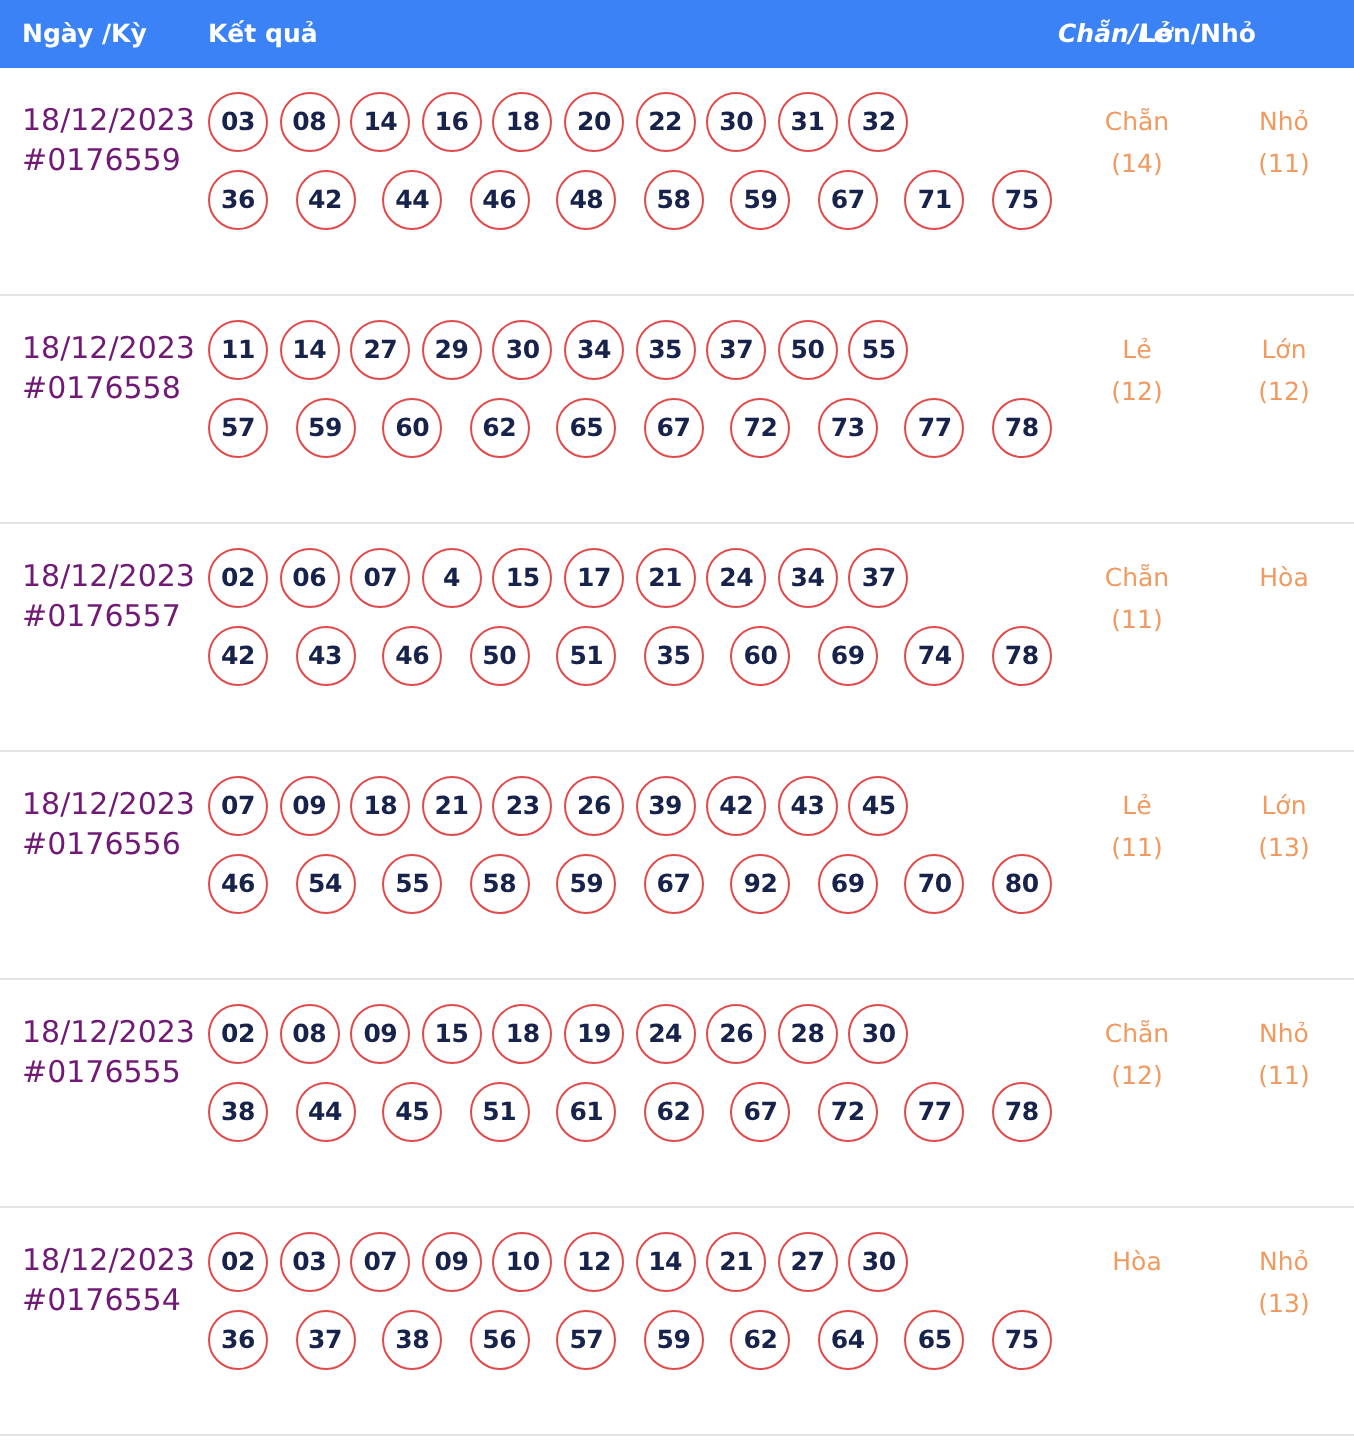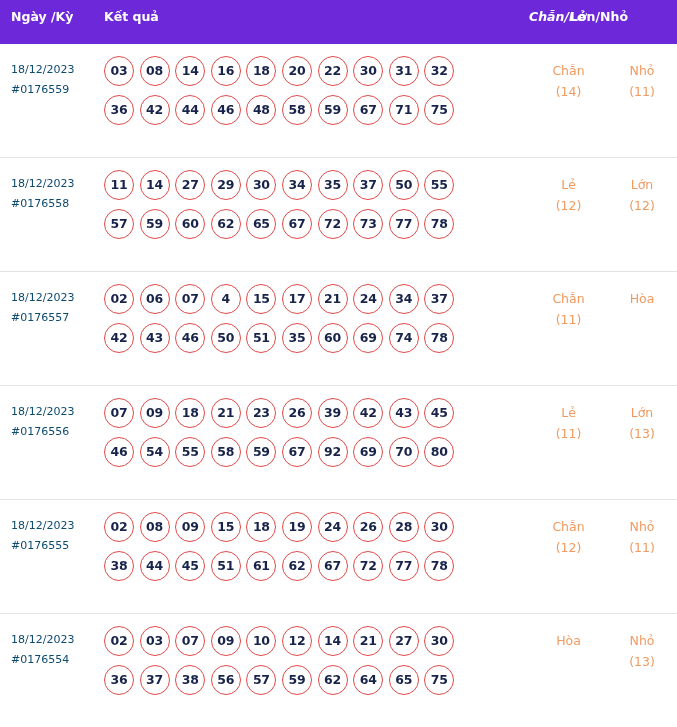--- a/index.html
+++ b/index.html
@@ -17,22 +17,22 @@
   }
 
   .results-table {
     width: 677px;
     background: #ffffff;
   }
 
   
   .table-header {
     position: relative;
-    height: 44px;
-    background: #6d28d9;
+    height: 34px;
+    background: #3b82f6;
     color: #ffffff;
     font-size: 12.5px;
     font-weight: bold;
     text-align: right;
   }
   .table-header .th {
     position: absolute;
     top: 0;
     height: 34px;
     line-height: 34px;
@@ -52,38 +52,38 @@
     min-height: 114px;
     padding: 12px 0 10px 0;
   }
   .row:last-child { border-bottom: 1px solid #e3e3e3; }
 
   .cell-date {
     width: 104px;
     flex: 0 0 104px;
     padding-left: 11px;
     padding-top: 4px;
-    color: #0c4a6e;
-    font-size: 11px;
+    color: #701a75;
+    font-size: 15px;
     line-height: 20px;
   }
   .cell-date .date-line,
   .cell-date .period-line { display: block; white-space: nowrap; }
 
   .cell-result {
     flex: 1 1 auto;
     padding-left: 0px;
     padding-right: 4px;
   }
   .ball-row {
     display: flex;
     gap: 5.6px;
     margin-bottom: 9px;
   }
-  .ball-row:last-child { margin-bottom: 0; }
+  .ball-row:last-child { margin-bottom: 0; justify-content: space-between; }
 
   .ball {
     width: 30px;
     height: 30px;
     flex: 0 0 30px;
     border: 1.6px solid #e04a4a;
     border-radius: 50%;
     background: #ffffff;
     color: #17234a;
     font-size: 12.5px;

